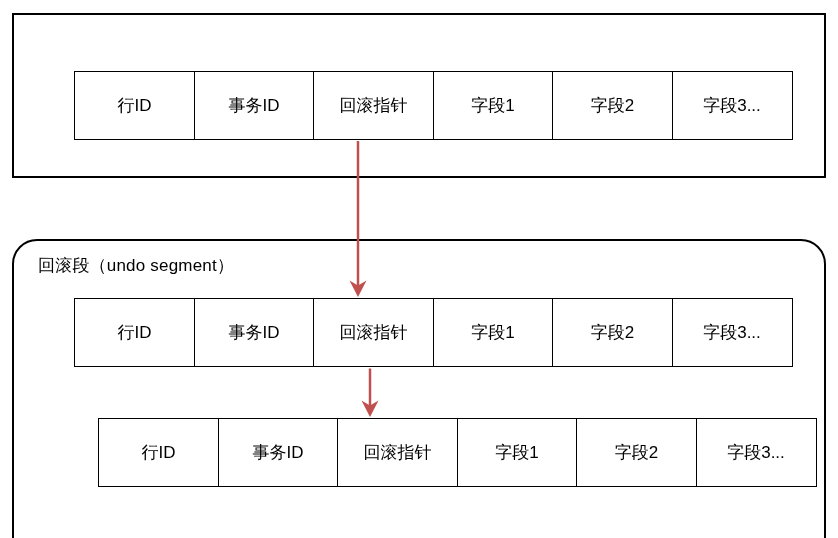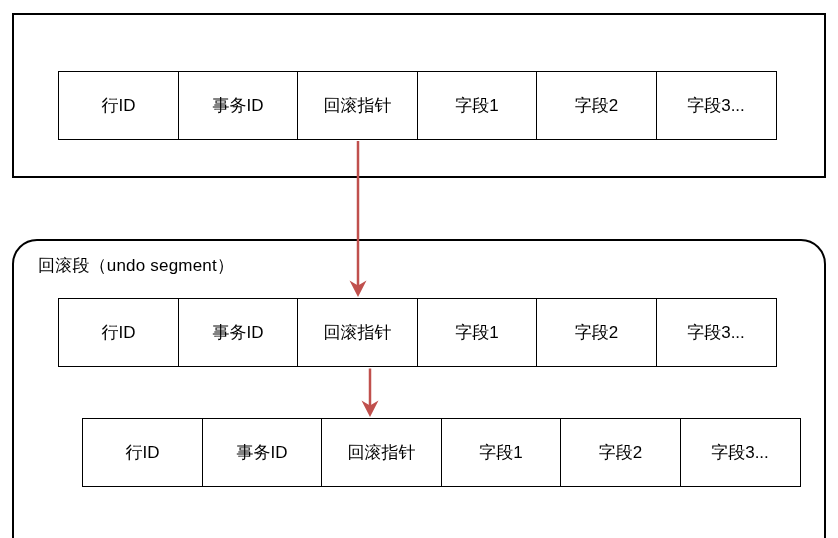--- a/index.html
+++ b/index.html
@@ -36,21 +36,21 @@
     border: 1.5px solid #000000;
     margin-left: -1.5px;
     background: #ffffff;
     display: flex;
     align-items: center;
     justify-content: center;
     font-size: 17px;
     color: #000000;
     white-space: nowrap;
   }
-  .cell:first-child { margin-left: 0; }
+  .cell:first-child { margin-left: 16px; }
 
   .arrow-overlay {
     position: absolute;
     left: 0; top: 0;
     width: 838px; height: 538px;
     pointer-events: none;
     z-index: 10;
   }
 </style>
 </head>

